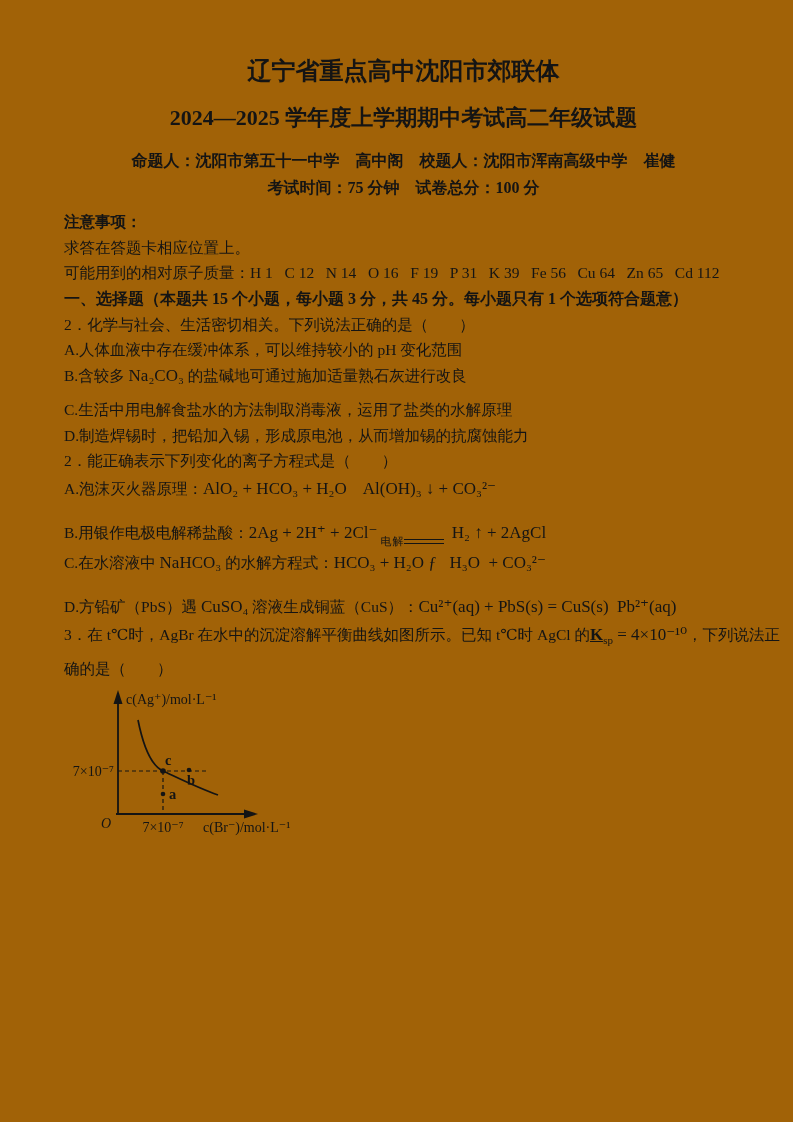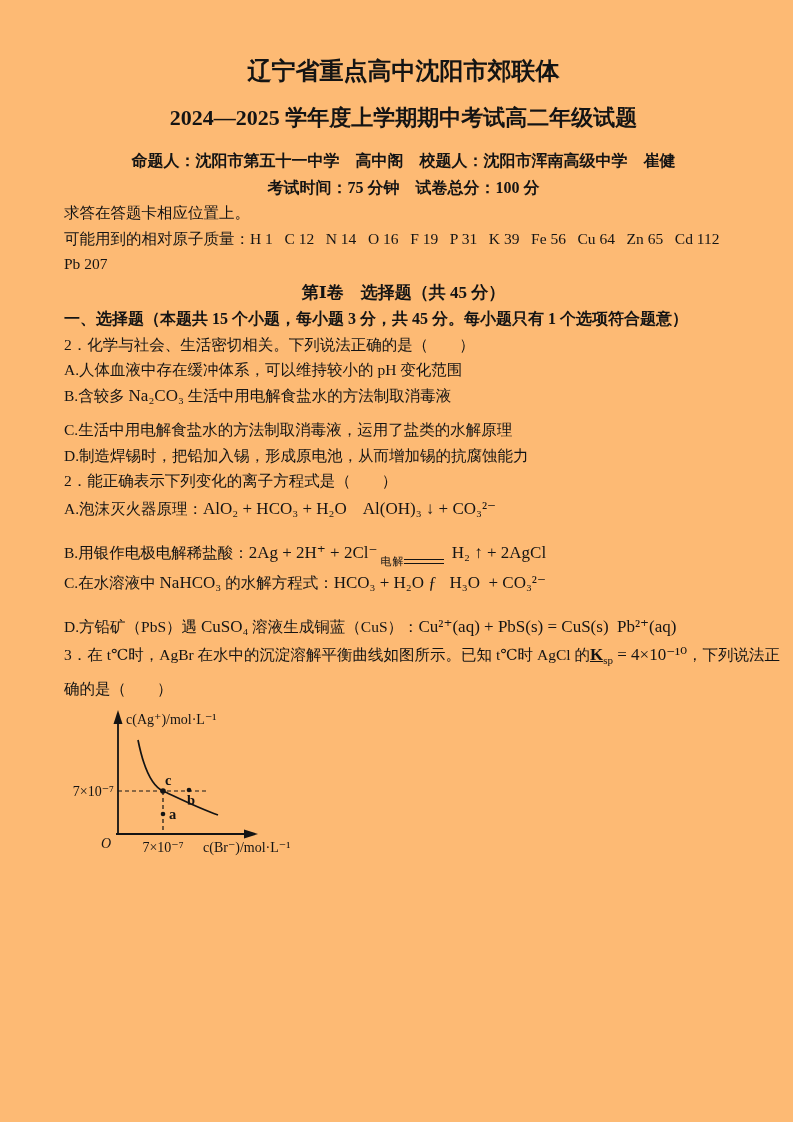--- a/index.html
+++ b/index.html
@@ -1,18 +1,18 @@
 <!DOCTYPE html>
 <html><head>
 <meta charset="utf-8">
 <style>
   html,body{margin:0;padding:0;background:#888;}
   .page{
     position:relative;width:793px;height:1122px;margin:0 auto;
-    background:#fdba74;color:#141414;
+    background:#a16207;color:#141414;
     font-family:"Liberation Serif","DejaVu Serif",serif;
     overflow:hidden;
   }
   .content{padding:56px 50px 0 64px;}
   p{margin:0;}
   .center{text-align:center;}
   .b{font-weight:700;}
   .nowrap{white-space:nowrap;}
   .pre{white-space:pre;}
   .t-main{font-size:24px;line-height:30px;}
@@ -48,30 +48,29 @@
 <body>
 
 <div class="page">
   <div class="content">
 
     <p class="t-main b center nowrap">辽宁省重点高中沈阳市郊联体</p>
     <p class="t-sub b center nowrap">2024—2025 学年度上学期期中考试高二年级试题</p>
     <p class="t-authors b center nowrap">命题人：沈阳市第五十一中学　高中阁　校题人：沈阳市浑南高级中学　崔健</p>
     <p class="t-meta b center nowrap">考试时间：75 分钟　试卷总分：100 分</p>
 
+    <p class="line b gap-s nowrap">注意事项：</p>
     <p class="line nowrap">求答在答题卡相应位置上。</p>
     <p class="line pre nowrap">可能用到的相对原子质量：H 1   C 12   N 14   O 16   F 19   P 31   K 39   Fe 56   Cu 64   Zn 65   Cd 112</p>
-    <p class="line nowrap">Pb 207</p>
 
-    <p class="sec b center nowrap">第Ⅰ卷　选择题（共 45 分）</p>
     <p class="instr b nowrap">一、选择题（本题共 15 个小题，每小题 3 分，共 45 分。每小题只有 1 个选项符合题意）</p>
 
     <p class="line nowrap">2．化学与社会、生活密切相关。下列说法正确的是（　　）</p>
     <p class="line nowrap">A.人体血液中存在缓冲体系，可以维持较小的 pH 变化范围</p>
-    <p class="line nowrap"><span>B.含较多 </span><span class="f">Na₂CO₃</span><span> 生活中用电解食盐水的方法制取消毒液</span></p>
+    <p class="line nowrap"><span>B.含较多 </span><span class="f">Na₂CO₃</span><span> 的盐碱地可通过施加适量熟石灰进行改良</span></p>
     <p class="line gap-s nowrap">C.生活中用电解食盐水的方法制取消毒液，运用了盐类的水解原理</p>
     <p class="line nowrap">D.制造焊锡时，把铅加入锡，形成原电池，从而增加锡的抗腐蚀能力</p>
 
     <p class="line nowrap">2．能正确表示下列变化的离子方程式是（　　）</p>
     <p class="line q2row nowrap"><span>A.泡沫灭火器原理：</span><span class="f">AlO₂ + HCO₃ + H₂O    Al(OH)₃ ↓ + CO₃²⁻</span></p>
     <p class="line q2row gap-m nowrap"><span>B.用银作电极电解稀盐酸：</span><span class="f">2Ag + 2H⁺ + 2Cl⁻</span><span class="cond">
           <span class="cond-label">电解</span>
           <span class="cond-lines"></span>
         </span><span class="f"> H₂ ↑ + 2AgCl</span></p>
     <p class="line q2row gap-l nowrap"><span>C.在水溶液中 </span><span class="f">NaHCO₃</span><span> 的水解方程式：</span><span class="f">HCO₃ + H₂O ƒ   H₃O  + CO₃²⁻</span></p>

